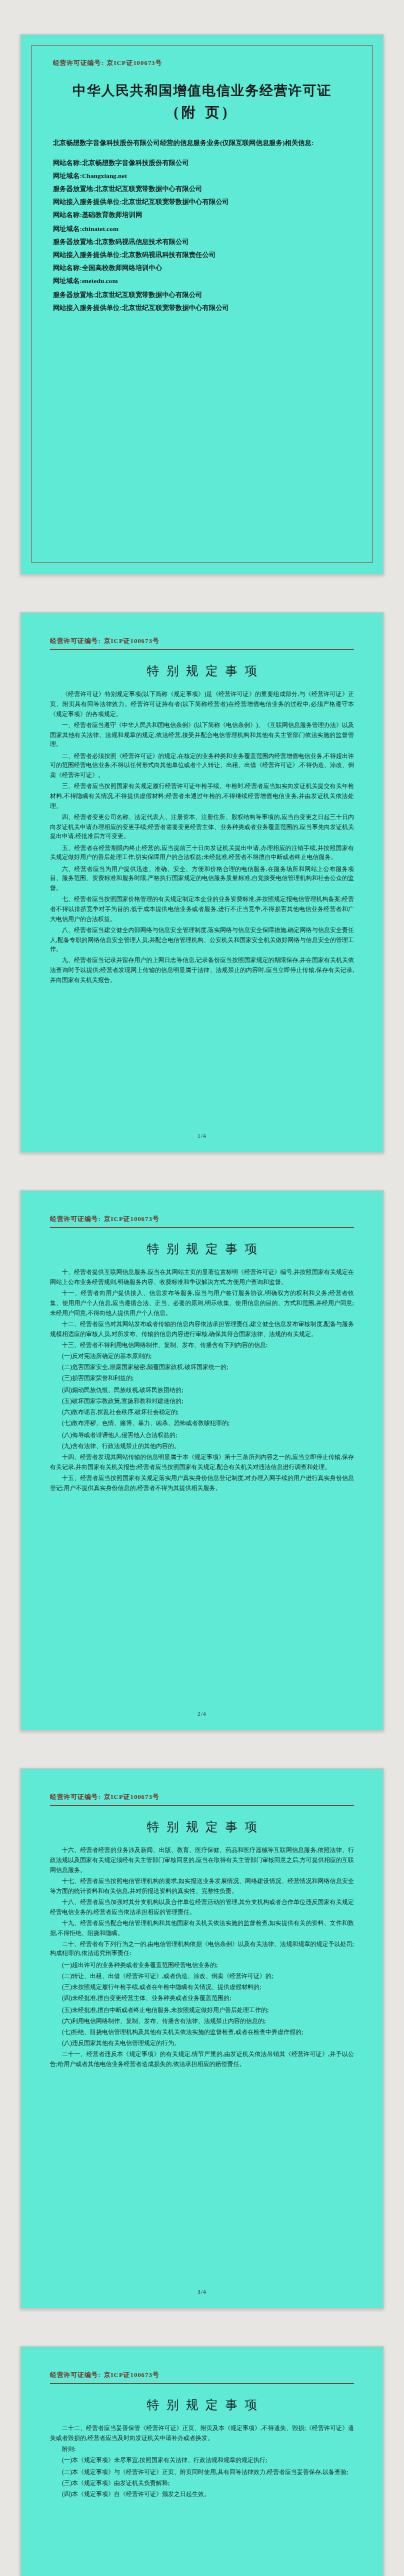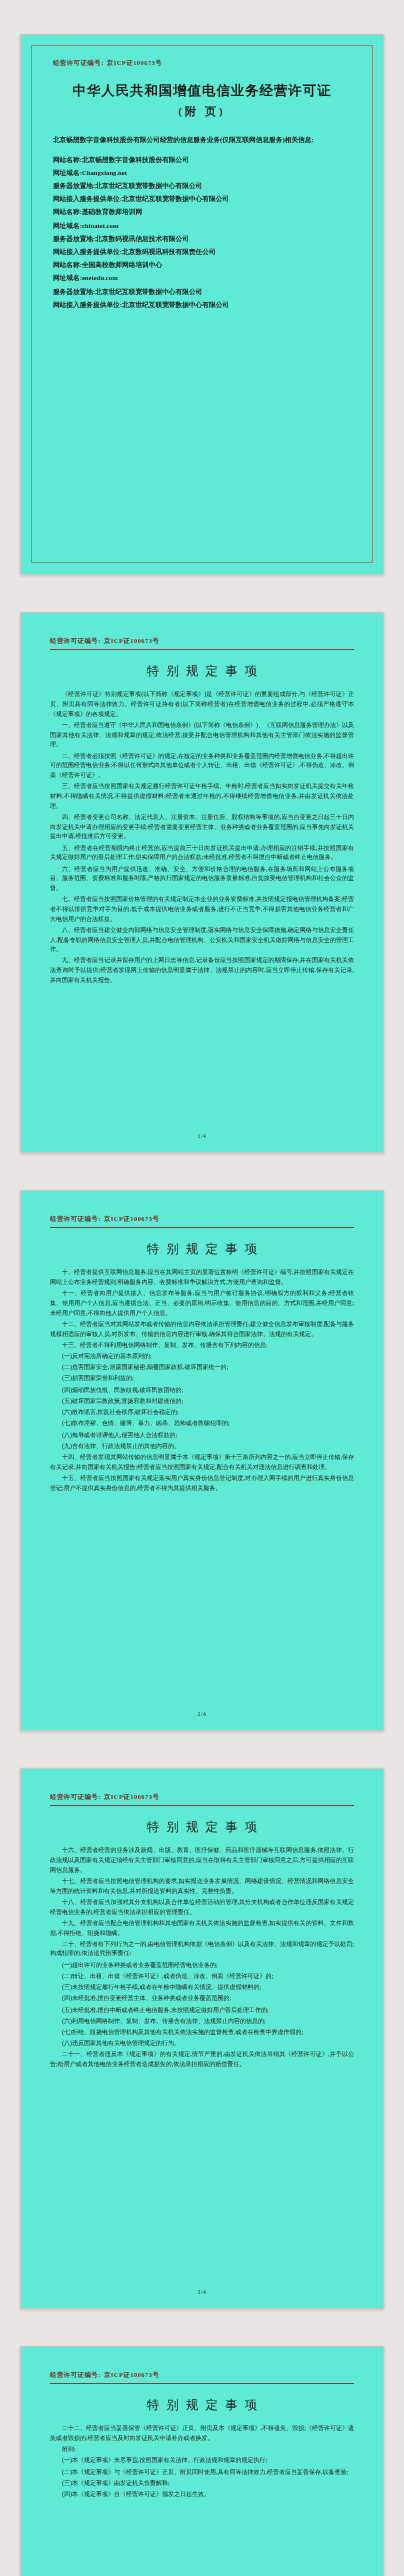--- a/index.html
+++ b/index.html
@@ -42,21 +42,21 @@
   .cert-title {
     margin: 3.1px 15.5px 0;
     text-align: center;
     font-size: 13.4px;
     font-weight: bold;
     letter-spacing: 1px;
     line-height: 1.35;
   }
   .cert-subtitle {
     text-align: center;
-    font-size: 11px;
+    font-size: 14px;
     font-weight: bold;
     letter-spacing: 3.1px;
     margin: 4.1px 0 15.5px;
   }
   .cert-intro {
     font-size: 6.7px;
     font-weight: bold;
     line-height: 1.8;
     margin: 0 0 7.2px;
     text-align: justify;

